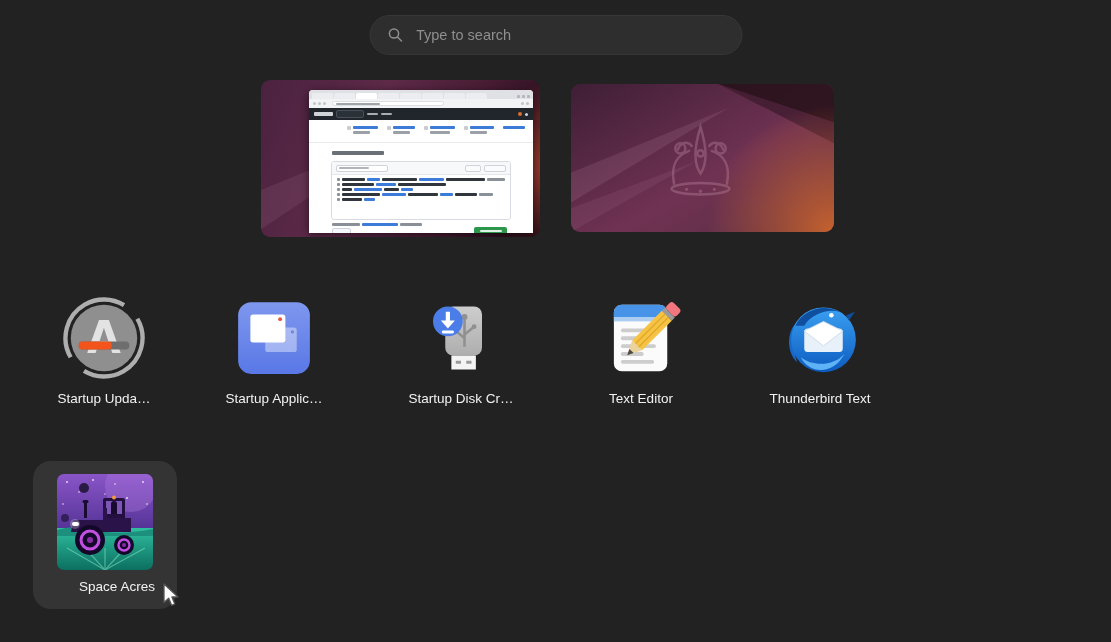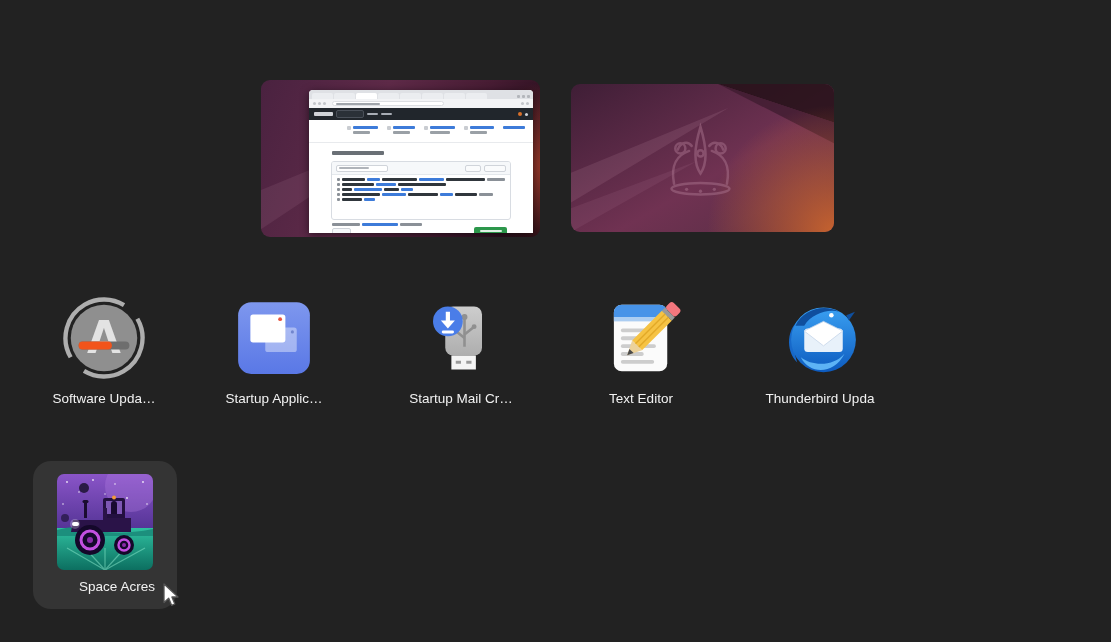--- a/index.html
+++ b/index.html
@@ -93,20 +93,27 @@
   .tile.big .appicon{width:96px;height:96px;}
   .tile.big .label{margin-top:9px;margin-left:24px;}
   
   .cursor{position:absolute;left:159px;top:581px;pointer-events:none;}
 </style>
 </head>
 <body>
 
 <div class="stage">
 
+  <div class="search-pill">
+    <svg width="16" height="16" viewBox="0 0 16 16">
+      <circle cx="6.5" cy="6.5" r="4.6" fill="none" stroke="#8f8f8f" stroke-width="1.5"></circle>
+      <line x1="10" y1="10" x2="14" y2="14" stroke="#8f8f8f" stroke-width="1.5" stroke-linecap="round"></line>
+    </svg>
+    <input type="text" placeholder="Type to search" style="">
+  </div>
 
   <div class="ws ws1">
     <div class="wall1">
       <div class="ray"></div>
         <div class="redglow"></div>
     </div>
     <div class="bwin">
       <div class="tabstrip">
         <i class="tab"></i>
           <i class="tab"></i>
@@ -268,21 +275,21 @@
   <div class="tile" style="left:32px;top:283px">
     <div class="appicon">
       <svg width="84" height="84" viewBox="0 0 96 96">
         <circle cx="48" cy="48" r="44" fill="none" stroke="#aeaeae" stroke-width="5" stroke-dasharray="116 22" transform="rotate(-30 48 48)"></circle>
         <circle cx="48" cy="48" r="38" fill="#8f8f8f"></circle>
         <text x="48" y="65" font-family="DejaVu Sans, sans-serif" font-size="50" font-weight="bold" text-anchor="middle" fill="#e3e3e3">A</text>
         <rect x="19" y="52" width="58" height="9" rx="4.5" fill="#6e6e6e"></rect>
         <rect x="19" y="52" width="38" height="9" rx="4.5" fill="#f2541b"></rect>
       </svg>
     </div>
-    <div class="label">Software Upda…</div>
+    <div class="label">Startup Upda…</div>
   </div>
 
   <div class="tile" style="left:202px;top:283px">
     <div class="appicon">
       <svg width="84" height="84" viewBox="0 0 96 96">
         <defs>
             <linearGradient id="sa" x1="0" y1="0" x2="0" y2="1">
           <stop offset="0" stop-color="#7e97ee"></stop>
               <stop offset="1" stop-color="#5a78e6"></stop>
             </linearGradient>
@@ -318,21 +325,21 @@
         <rect x="42" y="74" width="6" height="3.4" fill="#9a9a9a"></rect>
         <rect x="54" y="74" width="6" height="3.4" fill="#9a9a9a"></rect>
         <circle cx="33" cy="29" r="17" fill="#4a7de8"></circle>
         <g fill="#ffffff">
           <rect x="30.6" y="18" width="4.8" height="12"></rect>
           <path d="M25,28 L41,28 L33,37 Z"></path>
           <rect x="26" y="39.5" width="14" height="3.4" rx="1.7"></rect>
         </g>
       </svg>
     </div>
-    <div class="label">Startup Mail Cr…</div>
+    <div class="label">Startup Disk Cr…</div>
   </div>
 
   <div class="tile" style="left:569px;top:283px">
     <div class="appicon">
       <svg width="84" height="84" viewBox="0 0 96 96">
         <rect x="17" y="10" width="61" height="76" rx="9" fill="#fbfbfb"></rect>
         <path d="M17,19 C17,14 21,10 26,10 L69,10 C74,10 78,14 78,19 L78,24 L17,24 Z" fill="#4793e8"></path>
         <rect x="17" y="24" width="61" height="5" fill="#abcdf2"></rect>
         <g fill="#cdcdcd">
           <rect x="25" y="37" width="42" height="4.5" rx="2"></rect>
@@ -367,21 +374,21 @@
         <path d="M26,26 C10,36 8,62 22,76 C16,58 18,40 32,30 Z" fill="#1668c9"></path>
         <circle cx="52" cy="50" r="37" fill="url(#tb)"></circle>
         <path d="M20,34 C28,16 52,8 70,18 C58,14 38,20 30,34 Z" fill="#0f4f9e"></path>
         <circle cx="61" cy="22" r="2.6" fill="#ffffff"></circle>
         <path d="M78,22 L88,18 L81,28 Z" fill="#0f4f9e"></path>
         <rect x="30" y="37" width="44" height="27" rx="4" fill="#e8f1fa"></rect>
         <path d="M30,40 L52,57 L74,40 L52,29 Z" fill="#ffffff" stroke="#c9d8ea" stroke-width="1"></path>
         <path d="M26,70 C40,81 64,80 76,66 C64,90 36,90 26,70 Z" fill="#5db3f5"></path>
       </svg>
     </div>
-    <div class="label">Thunderbird Upda</div>
+    <div class="label">Thunderbird Text</div>
   </div>
 
 
   <div class="tile big hovered" style="left:33px;top:461px">
     <div class="appicon">
       <svg width="96" height="96" viewBox="0 0 96 96">
         <defs>
           <linearGradient id="sky" x1="0" y1="0" x2="0" y2="1">
             <stop offset="0" stop-color="#8a55c8"></stop>
               <stop offset="1" stop-color="#4e3090"></stop>

